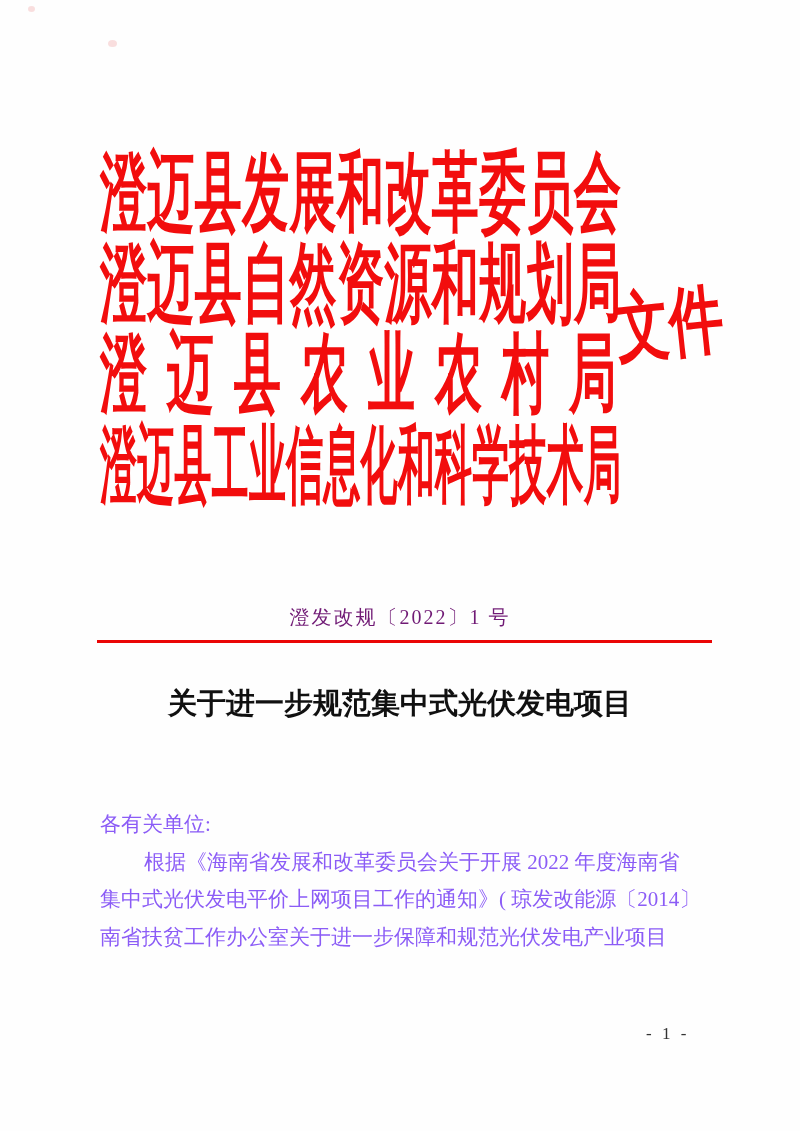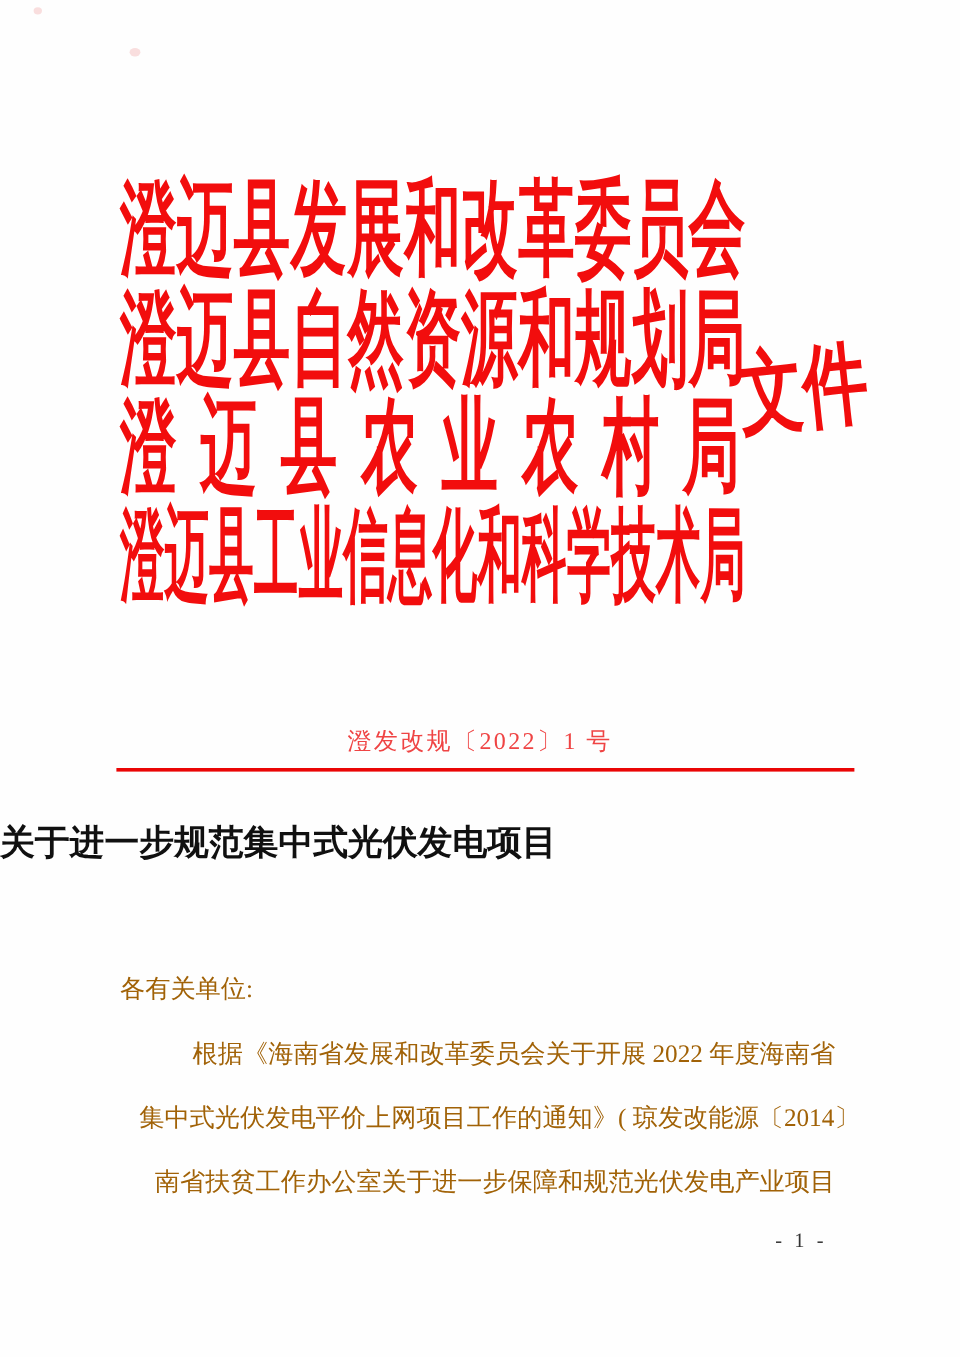--- a/index.html
+++ b/index.html
@@ -54,55 +54,55 @@
   }
 
   .doc-number{
     position:absolute;
     left:0;
     top:604px;
     width:800px;
     text-align:center;
     font-size:20px;
     letter-spacing:2px;
-    color:#ef4444;
+    color:#701a75;
   }
 
   .red-rule{
     position:absolute;
     left:97px;
     top:640px;
     width:615px;
     height:3px;
     background:var(--rule-red);
   }
 
   .doc-title{
     position:absolute;
     left:0;
     top:684px;
     width:800px;
-    text-align:left;
+    text-align:center;
     font-weight:bold;
     font-size:29px;
     line-height:38px;
     color:#101010;
   }
 
   .body-text{
     position:absolute;
     left:100px;
     top:806px;
     width:612px;
     font-size:21px;
     line-height:37.5px;
-    color:#a16207;
+    color:#8b5cf6;
   }
   .body-text .salutation{margin:0;}
-  .body-text .line{margin:16px;white-space:nowrap;text-align:right;}
+  .body-text .line{margin:0;white-space:nowrap;}
   .body-text .indent{text-indent:44px;}
 
   .page-number{
     position:absolute;
     left:646px;
     top:1024px;
     font-size:17px;
     letter-spacing:3px;
     color:#333;
     font-family:"Liberation Serif","DejaVu Serif",serif;

